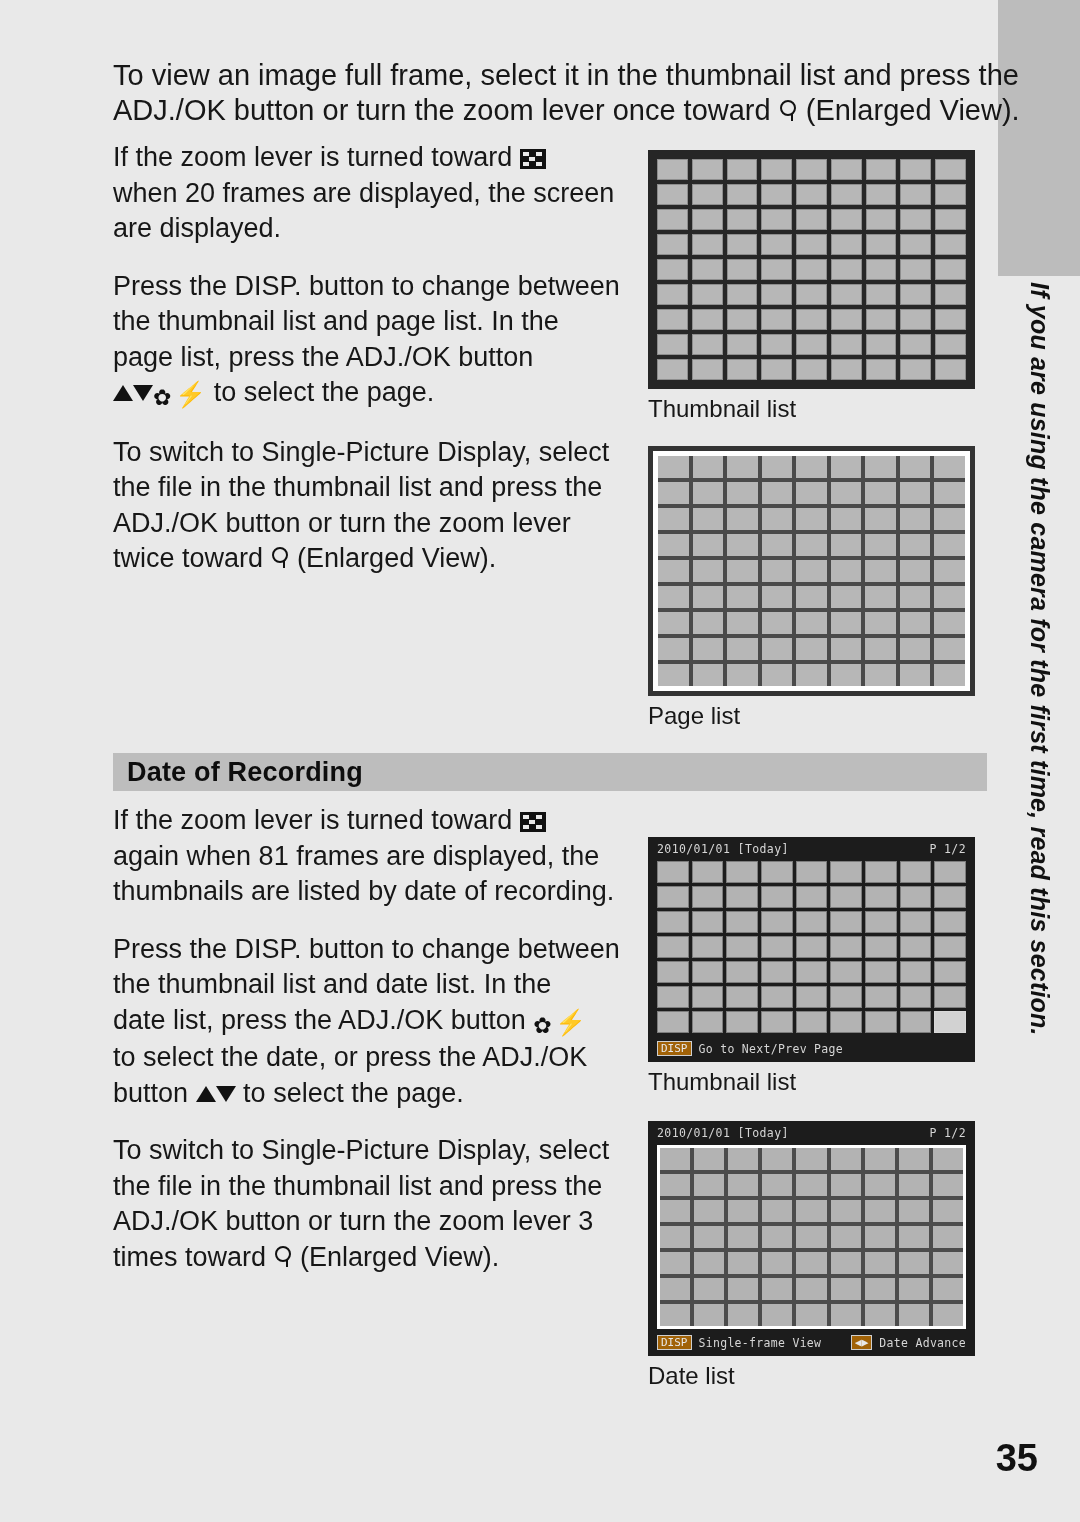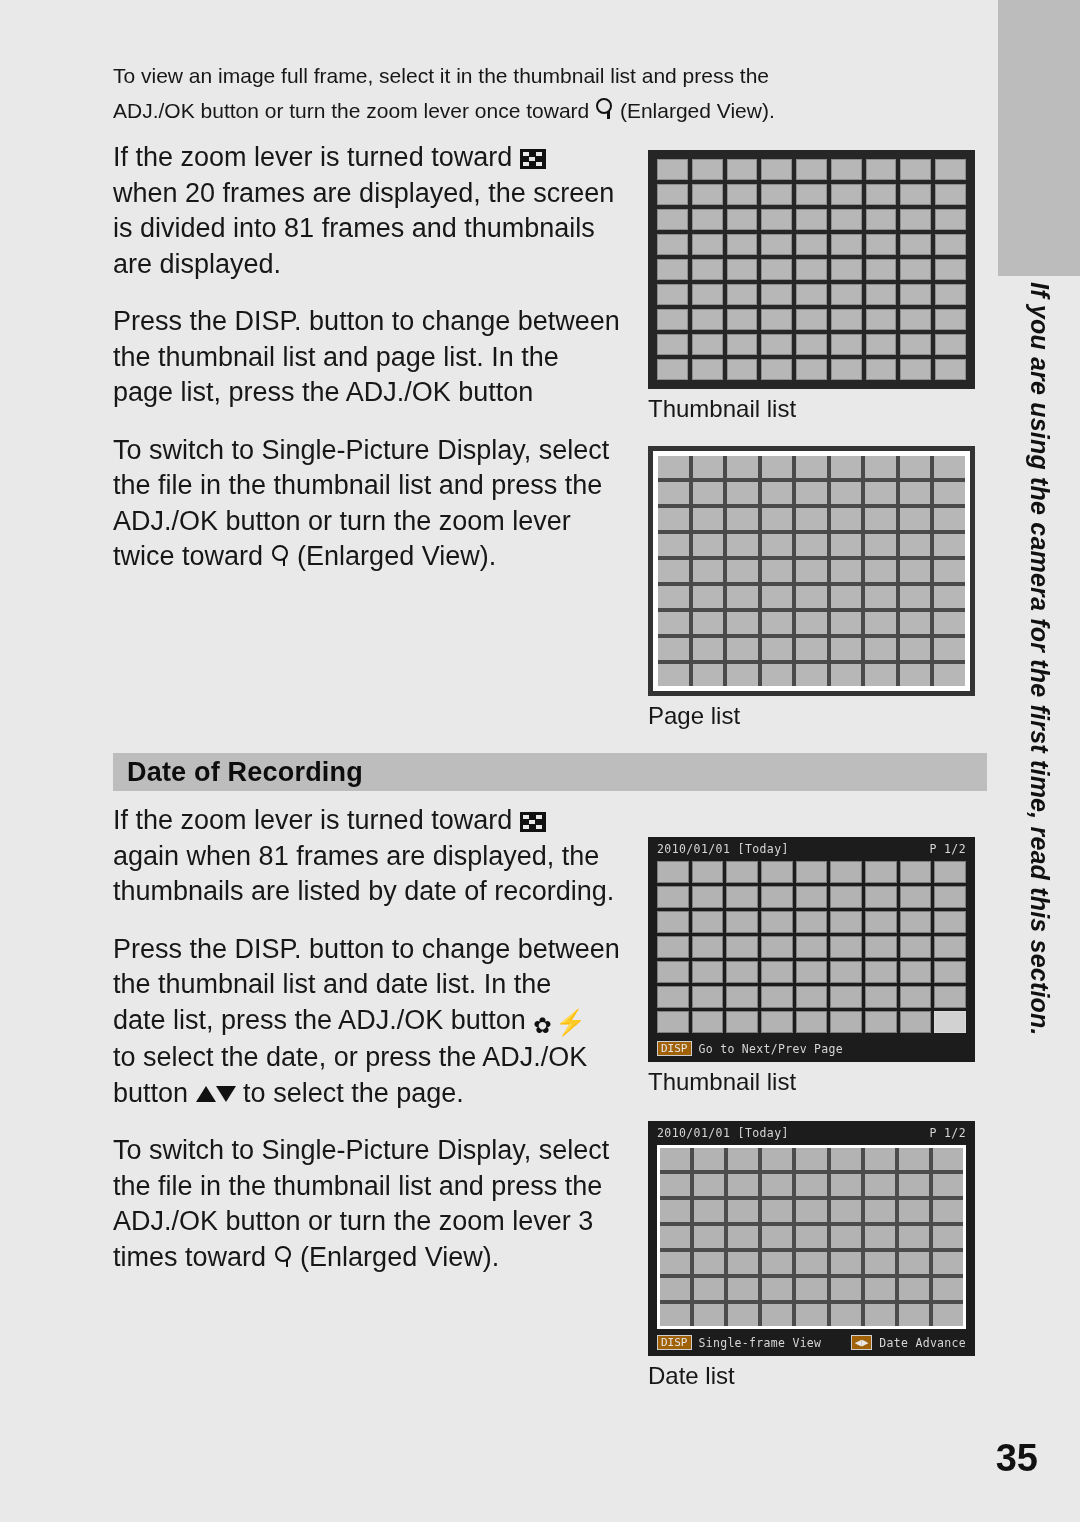--- a/index.html
+++ b/index.html
@@ -51,21 +51,21 @@
   
   .content {
     position: absolute;
     left: 113px;
     top: 0;
     width: 862px;
   }
 
   .intro {
     margin-top: 58px;
-    font-size: 21px;
+    font-size: 29px;
     line-height: 35px;
     width: 855px;
     color: #171717;
   }
   .intro .line { white-space: nowrap; }
 
   
   .section-bar {
     background: #bdbdbd;
     height: 38px;
@@ -315,28 +315,31 @@
 
   <div class="cols">
     <div class="col-text">
 
       <div class="para">
         <span class="line">
           <span>If the zoom lever is turned toward</span>
           <span class="ico ico-thumb"><i class="a"></i><i class="b"></i><i class="c"></i><i class="d"></i><i class="e"></i></span>
         </span>
         <span class="line">when 20 frames are displayed, the screen</span>
-        <span class="line">is divided into 81 frames and thumbnails</span>
         <span class="line">are displayed.</span>
       </div>
 
       <div class="para">
         <span class="line">Press the DISP. button to change between</span>
         <span class="line">the thumbnail list and page list. In the</span>
         <span class="line">page list, press the ADJ./OK button</span>
+        <span class="line">
+          <span class="ico ico-up"></span><span class="ico ico-down"></span><span class="ico ico-macro">✿</span><span class="ico" style="color:#111;font-size:25px;">⚡</span>
+          <span>to select the page.</span>
+        </span>
       </div>
 
       <div class="para">
         <span class="line">To switch to Single-Picture Display, select</span>
         <span class="line">the file in the thumbnail list and press the</span>
         <span class="line">ADJ./OK button or turn the zoom lever</span>
         <span class="line">
           <span>twice toward</span>
           <span class="ico ico-zoom"></span>
           <span>(Enlarged View).</span>

